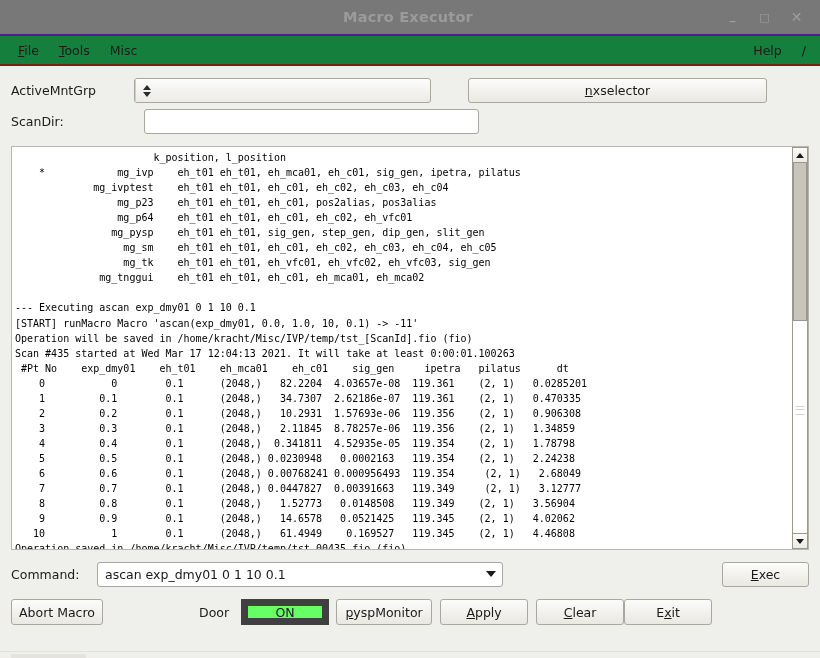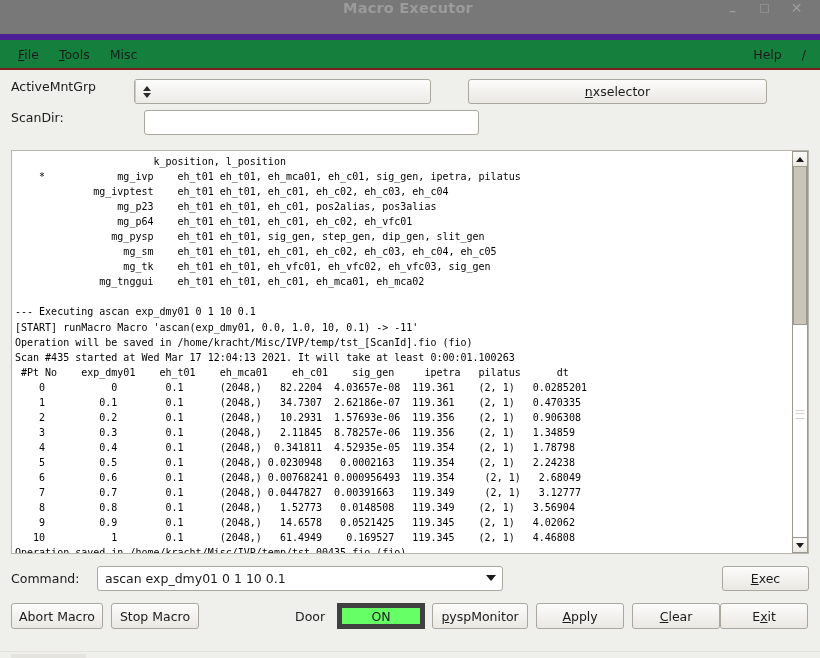--- a/index.html
+++ b/index.html
@@ -24,23 +24,23 @@
     position: relative;
     box-sizing: border-box;
   }
 
   
   .titlebar {
     height: 34px;
     min-height: 34px;
     background: #787878;
     display: flex;
-    align-items: flex-start;
-    position: relative;
-    border-bottom: 6px solid #4c1d95;
+    align-items: center;
+    position: relative;
+    border-bottom: 2px solid #4c1d95;
   }
   .titlebar-title {
     flex: 1;
     text-align: center;
     color: #9b9b9b;
     font-size: 14.5px;
     font-weight: bold;
     letter-spacing: 0.2px;
     padding-left: 90px;
   }
@@ -84,20 +84,21 @@
     align-items: center;
   }
   .mn { text-decoration: underline; }
 
   
   .formarea {
     padding: 0 11px;
   }
   .row {
     display: flex;
+    align-items: center;
     height: 31px;
   }
   .row.r1 { margin-top: 9px; }
   .row.r2 { }
   .row.r3 { margin-top: 4px; }
   .lbl {
     width: 123px;
     font-size: 12.5px;
     color: #1a1a1a;
     flex-shrink: 0;
@@ -334,21 +335,21 @@
   .btn-abort { width: 92px; height: 26px; }
   .btn-stop { width: 88px; height: 26px; margin-left: 8px; }
   .door-label {
     margin-left: 96px;
     font-size: 12.5px;
   }
   .door-state {
     width: 88px;
     height: 26px;
     background: #66ff66;
-    border: 5px solid #404040;
+    border: 7px solid #404040;
     display: flex;
     align-items: center;
     justify-content: center;
     font-size: 12.5px;
     color: #1a1a1a;
     box-sizing: border-box;
     margin-left: 12px;
   }
   .btn-pysp { width: 96px; height: 26px; margin-left: 7px; }
   .btn-apply { width: 88px; height: 26px; margin-left: 8px; }
@@ -440,21 +441,20 @@
       <div class="combo-text">ascan exp_dmy01 0 1 10 0.1</div>
       <div class="cmd-arrow-box">
           <div class="chev-dn"></div>
         </div>
     </div>
     <div class="btn btn-exec"><span class="mn">E</span>xec</div>
   </div>
 
   <div class="btnrow">
     <div class="btn btn-abort">Abort Macro</div>
-    <div class="btn btn-stop">Stop Macro</div>
     <div class="door-label">Door</div>
     <div class="door-state">ON</div>
     <div class="btn btn-pysp"><span class="mn">p</span>yspMonitor</div>
     <div class="btn btn-apply"><span class="mn">A</span>pply</div>
     <div class="btn btn-clear"><span class="mn">C</span>lear</div>
     <div class="btn btn-exit">E<span class="mn">x</span>it</div>
   </div>
 
   <div class="bottom-sliver"></div>
 </div>

